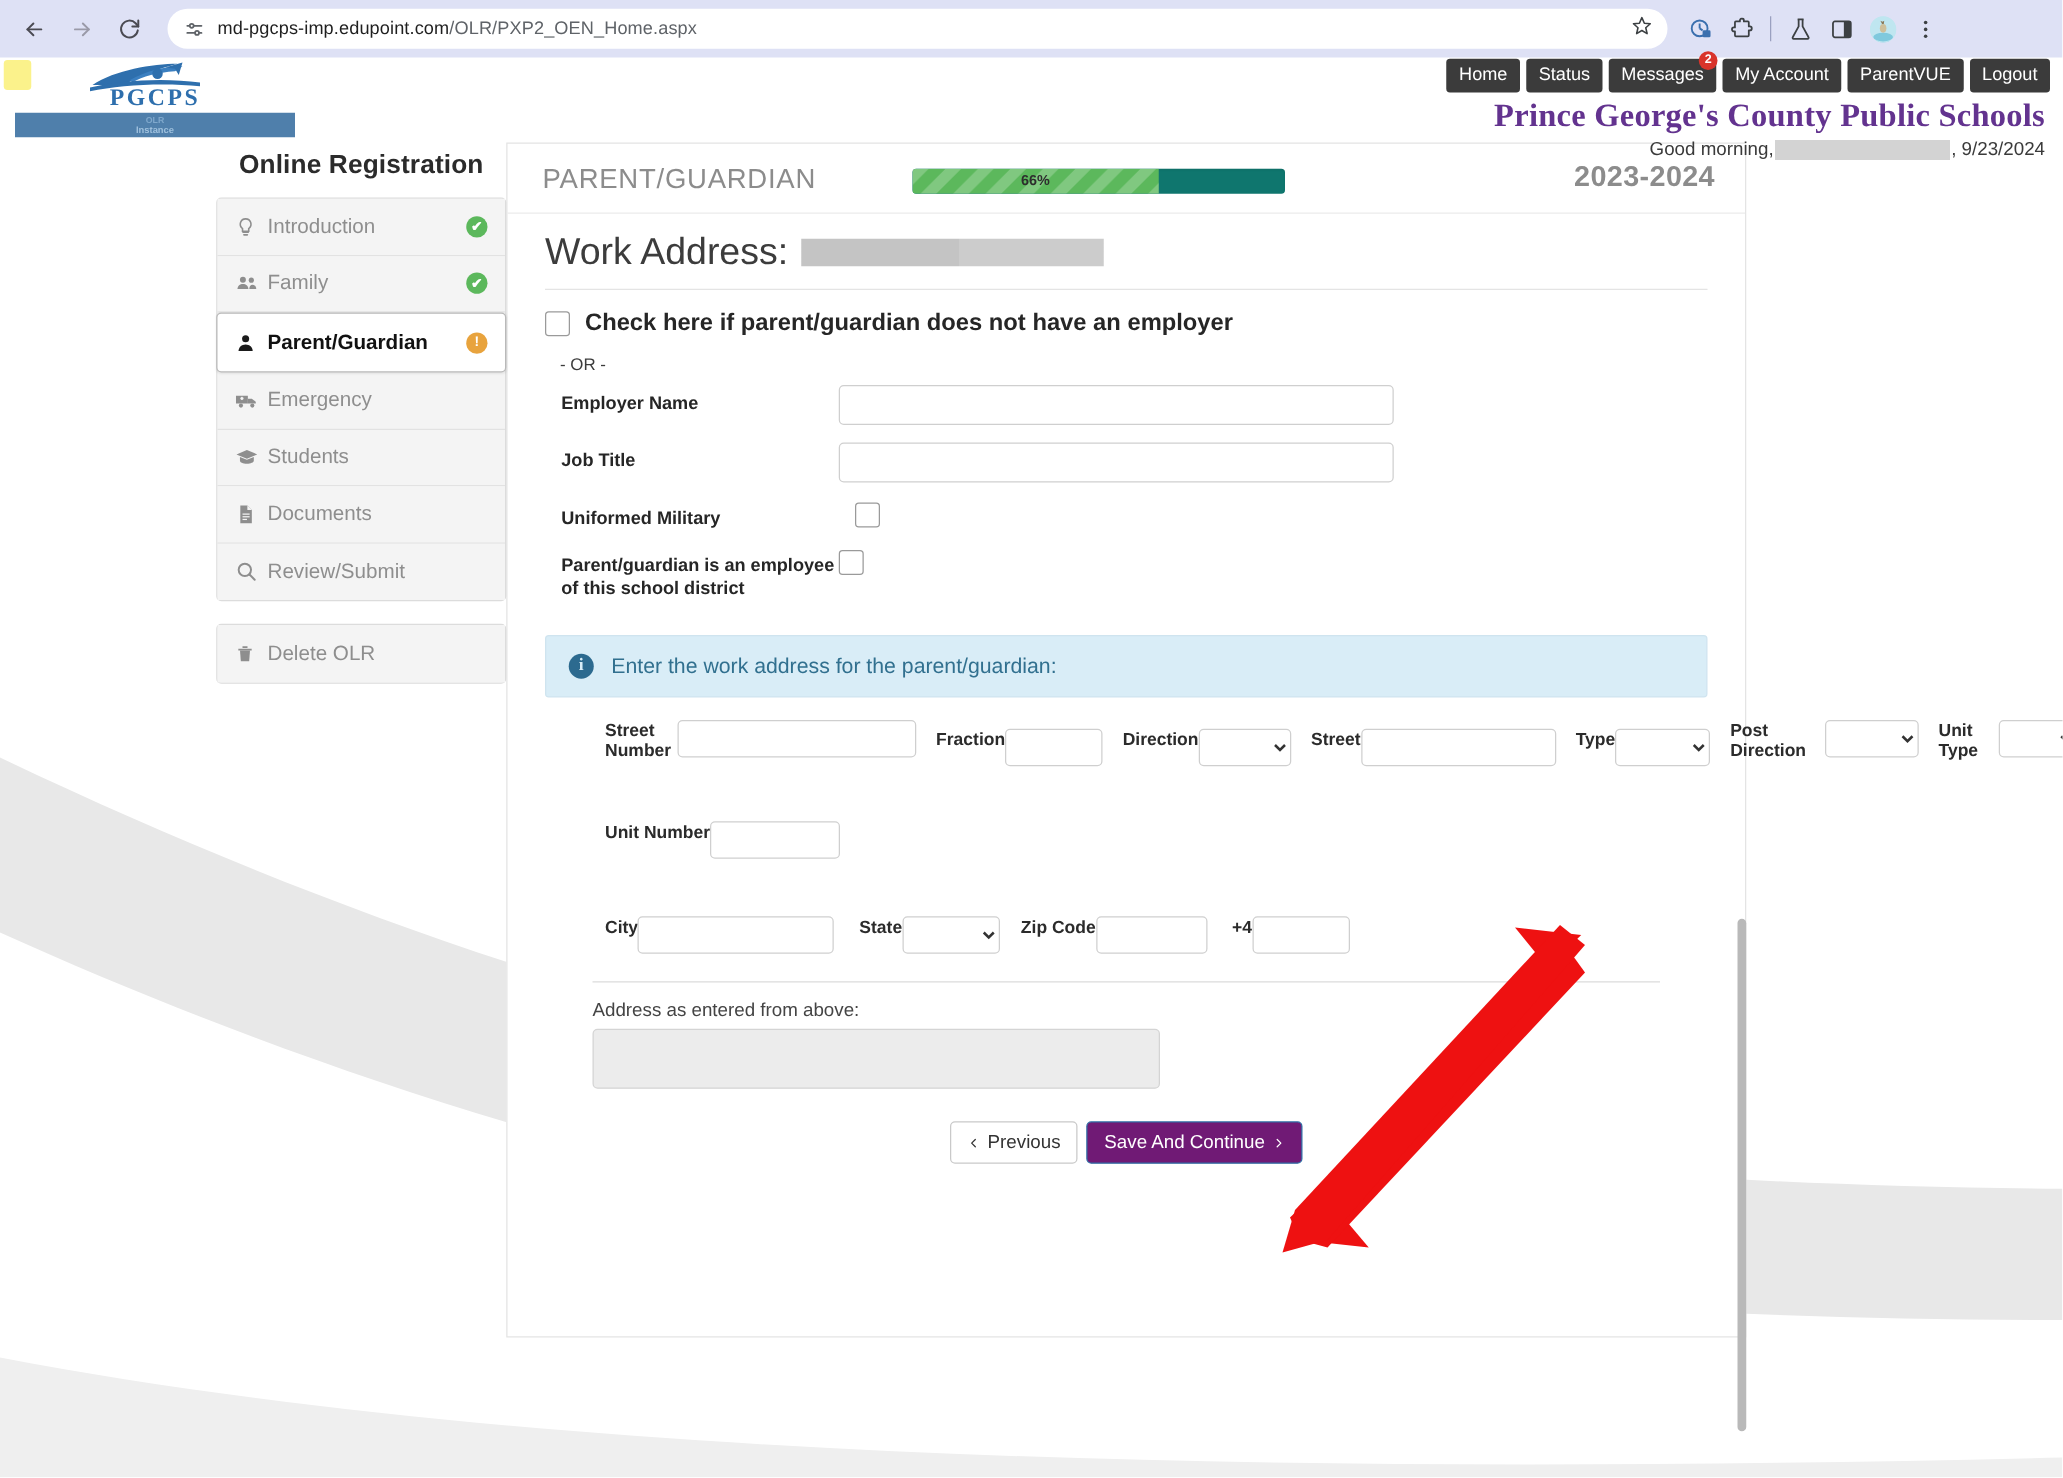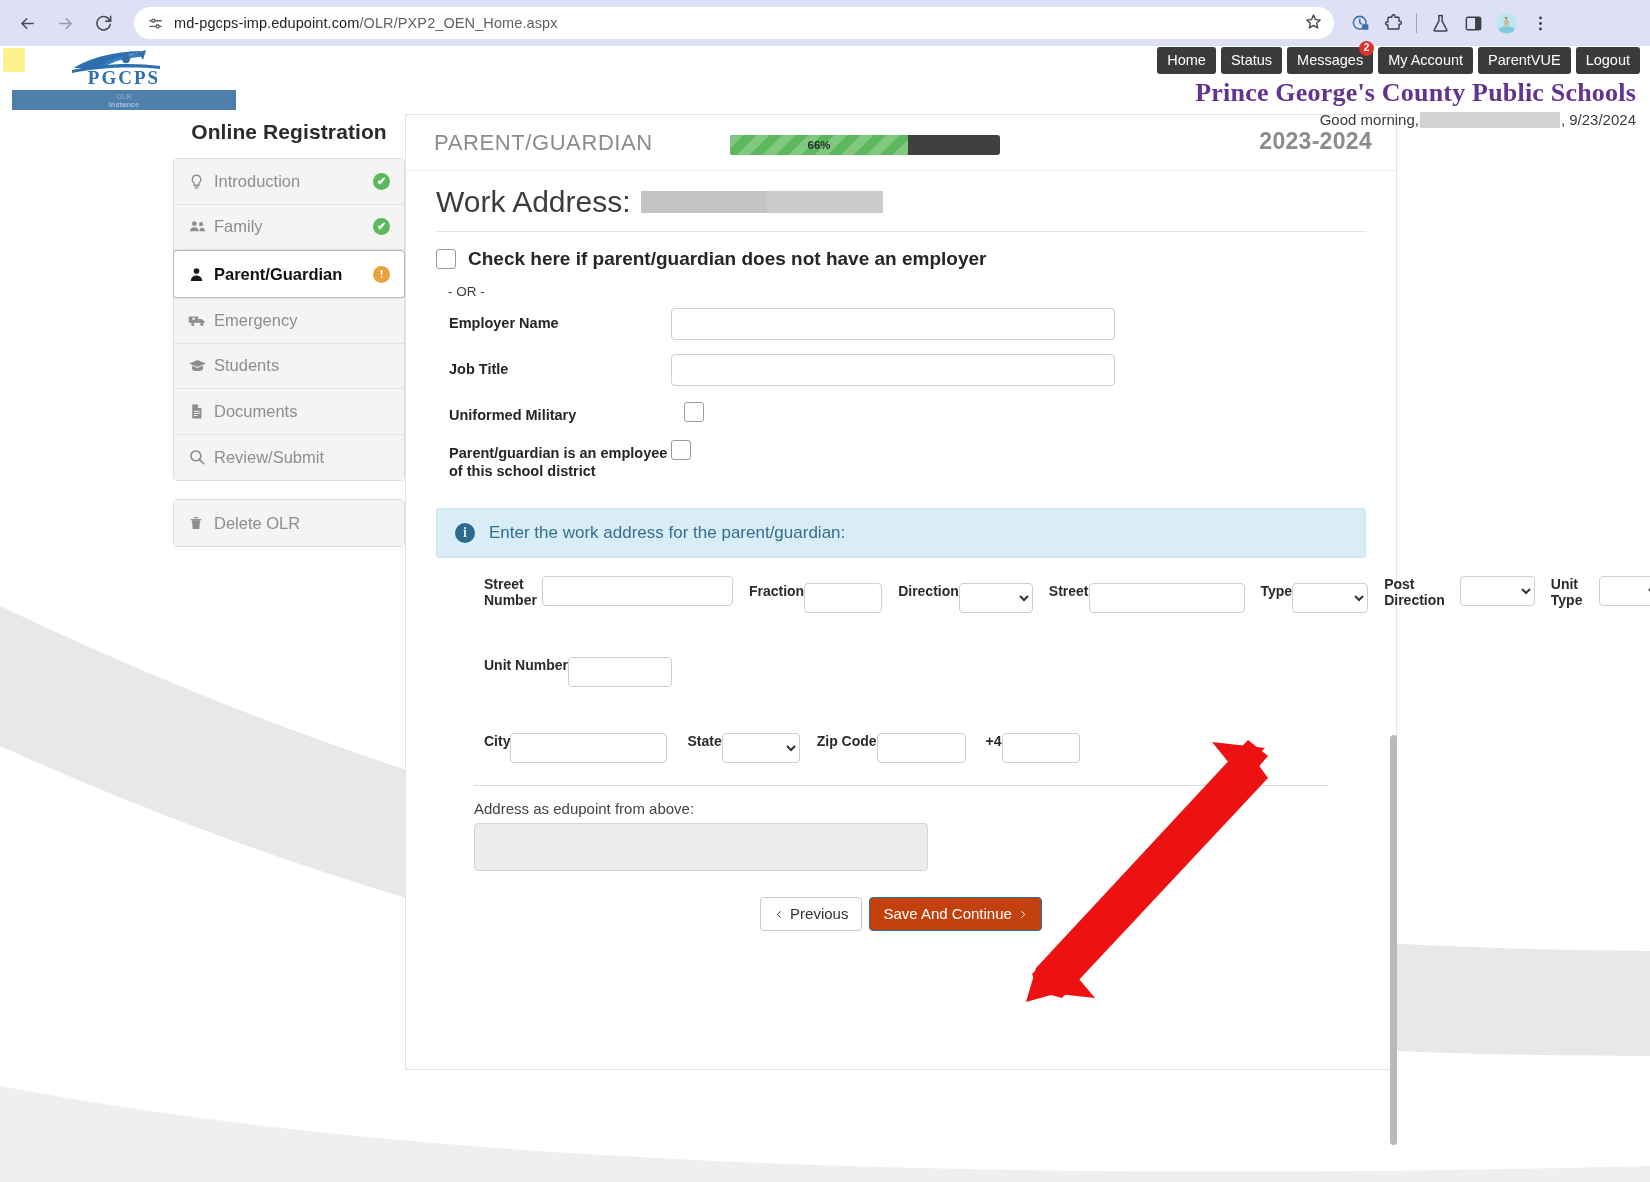--- a/index.html
+++ b/index.html
@@ -125,22 +125,22 @@
     background:#ffffff; border:1px solid #e4e4e4; z-index:2;
   }
   .panel-head{
     height:56px; display:flex; align-items:center; padding:0 28px;
     border-bottom:1px solid #ececec; position:relative;
   }
   .panel-title{
     font-size:22px; color:#8c8c8c; letter-spacing:.6px; font-weight:normal;
   }
   .progress-outer{
-    position:absolute; left:324px; top:20px; width:270px; height:20px;
-    background:#404040; border-radius:3px; overflow:hidden;
+    position:absolute; left:324px; top:20px; width:298px; height:20px;
+    background:#0f766e; border-radius:3px; overflow:hidden;
     box-shadow: inset 0 1px 2px rgba(0,0,0,.08);
   }
   .progress-fill{
     height:100%; width:66%;
     background-color:#5cb85c;
     background-image: linear-gradient(135deg, rgba(255,255,255,.22) 25%, transparent 25%,
       transparent 50%, rgba(255,255,255,.22) 50%, rgba(255,255,255,.22) 75%,
       transparent 75%, transparent);
     background-size: 26px 26px;
     display:flex; align-items:center; justify-content:center;
@@ -224,21 +224,21 @@
     margin-left:38px; width:454px; height:48px;
     background:#ececec; border:1px solid #d4d4d4; border-radius:4px;
   }
 
   .btn-row{ display:flex; justify-content:center; gap:7px; margin-top:26px; padding-bottom:22px;}
   .btn{
     font-family:inherit; font-size:15px; border-radius:4px; cursor:pointer;
     display:flex; align-items:center; gap:6px; padding:6px 13px; line-height:1.3;
   }
   .btn-prev{ background:#fff; border:1px solid #c9c9c9; color:#333;}
-  .btn-save{ background:#c2410c; border:1px solid #2e6da4; color:#fff;}
+  .btn-save{ background:#701a75; border:1px solid #2e6da4; color:#fff;}
 
   
   .red-arrow{ position:absolute; left:1000px; top:730px; z-index:20; pointer-events:none;}
 
   
   .panel-scroll{
     position:absolute; right:-1px; top:620px; width:7px; height:410px;
     background:#b9b9b9; border-radius:4px; z-index:5;
   }
 </style>
@@ -582,21 +582,21 @@
         <input type="text" style="width: 89px;">
       </div>
       <div class="fld" style="margin-right:0">
         <label>+4</label>
         <input type="text" style="width: 78px;">
       </div>
     </div>
 
     <div class="sep-line"></div>
 
-    <div class="entered-label">Address as edupoint from above:</div>
+    <div class="entered-label">Address as entered from above:</div>
     <div class="entered-box"></div>
 
     <div class="btn-row">
       <div class="btn btn-prev">
         <svg width="10" height="13" viewBox="0 0 24 24" fill="none" stroke="#333" stroke-width="2.4" stroke-linecap="round" stroke-linejoin="round">
             <polyline points="15 5 8 12 15 19"></polyline>
           </svg>
         <span>Previous</span>
       </div>
       <div class="btn btn-save">

